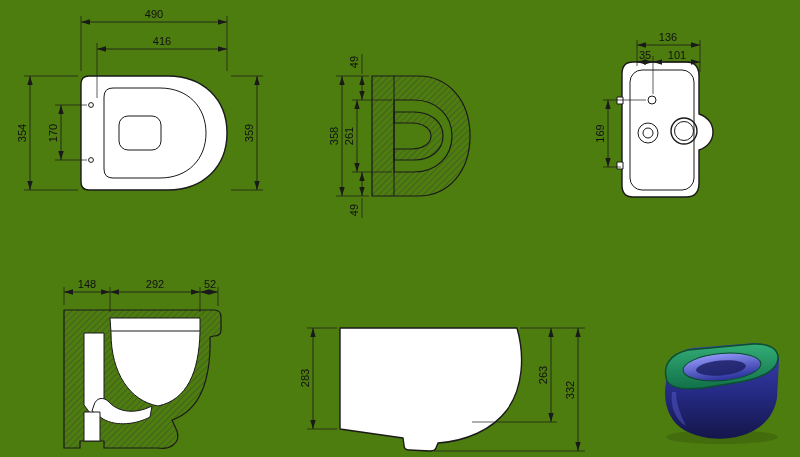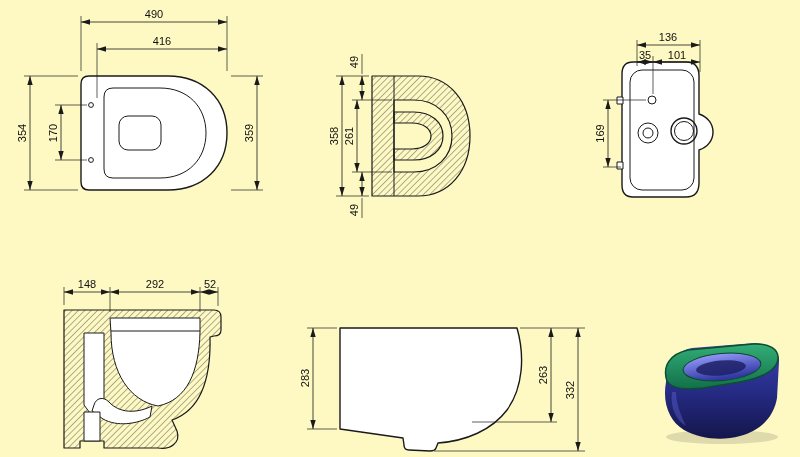--- a/index.html
+++ b/index.html
@@ -1,16 +1,16 @@
 <!DOCTYPE html>
 <html><head>
 <meta charset="utf-8">
 <style>
   html,body{margin:0;padding:0;background:#fff;}
-  .canvas{position:relative;width:800px;height:457px;background:#fef9c3;overflow:hidden;
+  .canvas{position:relative;width:800px;height:457px;background:#4d7c0f;overflow:hidden;
           font-family:"Liberation Sans",sans-serif;}
   svg{position:absolute;left:0;top:0;}
   .outline{fill:#ffffff;stroke:#1a1a1a;stroke-width:1.4;stroke-linejoin:round;}
   .outline-n{fill:none;stroke:#1a1a1a;stroke-width:1.4;stroke-linejoin:round;}
   .thin{fill:none;stroke:#1a1a1a;stroke-width:1;stroke-linejoin:round;}
   .hatched{fill:url(#hatch);stroke:#1a1a1a;stroke-width:1.2;stroke-linejoin:round;}
   .white{fill:#ffffff;stroke:#1a1a1a;stroke-width:1;stroke-linejoin:round;}
   .dim{stroke:#1a1a1a;stroke-width:0.8;fill:none;}
   .ext{stroke:#1a1a1a;stroke-width:0.7;fill:none;}
   .dt{font:11px "Liberation Sans",sans-serif;fill:#111;text-anchor:middle;}

